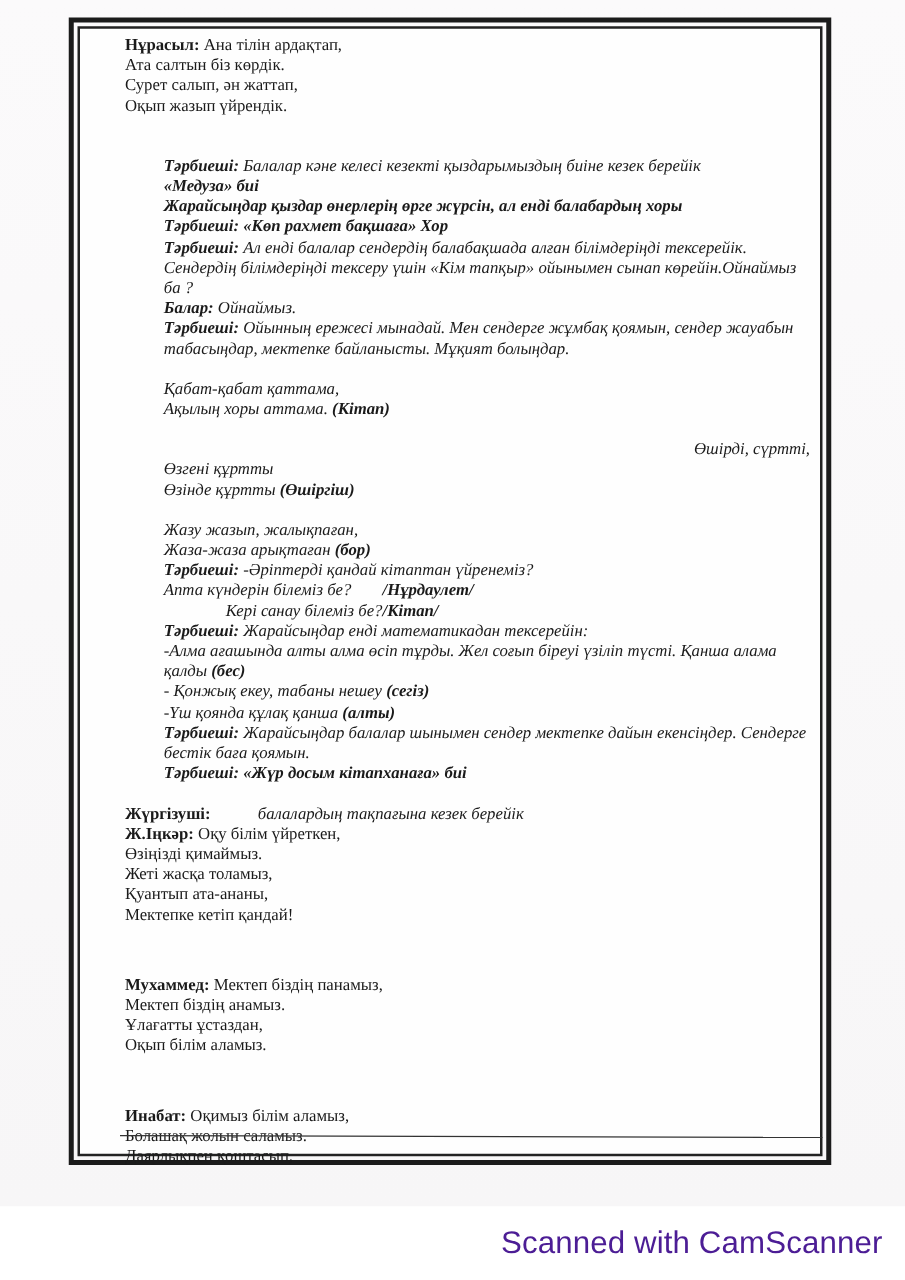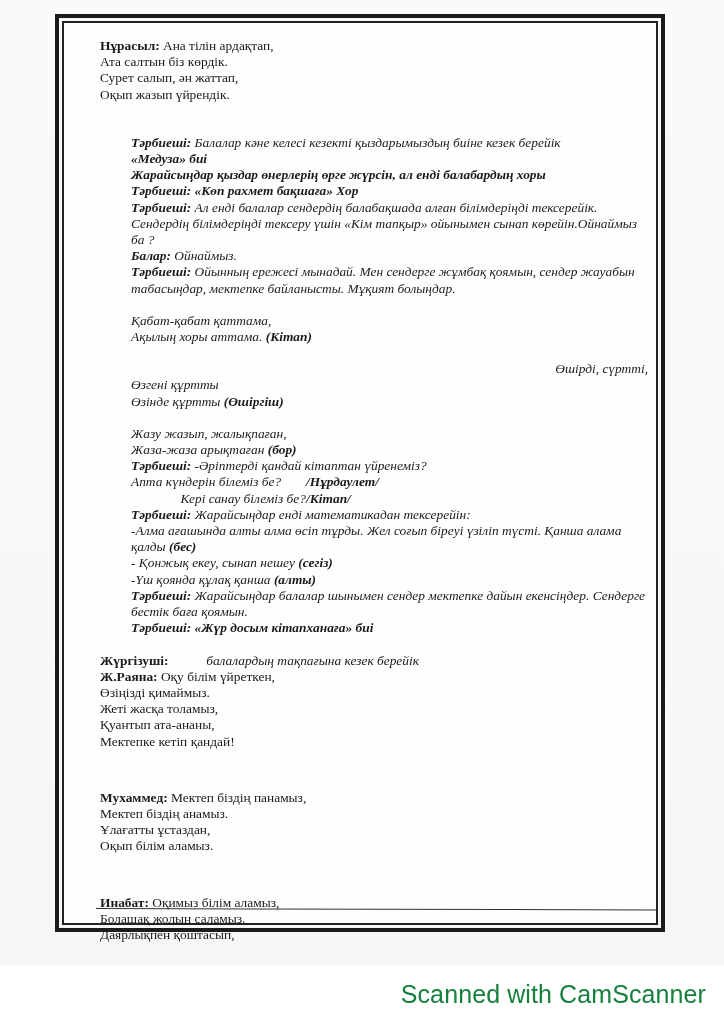--- a/index.html
+++ b/index.html
@@ -36,21 +36,21 @@
       top: 21px;
       width: 596px;
       height: 904px;
       border: 2px solid #222;
       box-sizing: border-box;
       background: #fefefe;
     }
     .content {
       position: absolute;
       left: 100px;
-      top: 38px;
+      top: 28px;
       width: 548px;
       font-size: 13.4px;
       line-height: 16.2px;
     }
     .line { white-space: nowrap; }
     .it { font-style: italic; margin-left: 31px; }
     .b { font-weight: bold; }
     .gap { height: 16px; }
     .gap-lg { height: 32px; }
     .indent { padding-left: 4px; text-align: right; }
@@ -65,21 +65,21 @@
       border-top: 1.5px solid #333;
       transform: rotate(0.15deg);
       transform-origin: left;
     }
     .watermark {
       position: absolute;
       right: 18px;
       top: 980px;
       font-family: "Liberation Sans", "DejaVu Sans", sans-serif;
       font-size: 25px;
-      color: #15803d;
+      color: #4c1d95;
       letter-spacing: 0.1px;
       text-align: right;
     }
   </style>
 </head>
 <body>
 
 <div class="scan-bg"></div>
 <div class="frame-outer"></div>
 <div class="frame-inner"></div>
@@ -131,32 +131,32 @@
     <div class="line"><span>Жаза-жаза арықтаған</span> <span class="b">(бор)</span></div>
     <div class="line"><span class="b">Тәрбиеші:</span> <span>-Әріптерді қандай кітаптан үйренеміз?</span></div>
     <div class="line"><span class="tab1">Апта күндерін білеміз бе?</span><span class="b">/Нұрдаулет/</span></div>
     <div class="line"><span class="tab2">Кері санау білеміз бе?</span><span class="b">/Кітап/</span></div>
     <div class="line"><span class="b">Тәрбиеші:</span> <span>Жарайсыңдар енді математикадан  тексерейін:</span></div>
   </div>
 
   <div class="it">
     <div class="line">-Алма ағашында алты алма өсіп тұрды. Жел соғып біреуі үзіліп түсті. Қанша алама</div>
     <div class="line"><span>қалды </span> <span class="b">(бес)</span></div>
-    <div class="line"><span>- Қонжық екеу, сынап нешеу</span> <span class="b">(сегіз)</span></div>
+    <div class="line"><span>- Қонжық екеу, табаны нешеу</span> <span class="b">(сегіз)</span></div>
     <div class="line"><span>-Үш қоянда құлақ қанша</span> <span class="b">(алты)</span></div>
     <div class="line"><span class="b">Тәрбиеші:</span> <span>Жарайсыңдар балалар шынымен сендер мектепке дайын екенсіңдер. Сендерге</span></div>
     <div class="line">бестік баға қоямын.</div>
     <div class="line"><span class="b">Тәрбиеші:</span> <span class="b">«Жүр досым кітапханаға» биі</span></div>
   </div>
 
   <div class="gap"></div>
 
   <div>
     <div class="line"><span class="b">Жүргізуші:</span>&nbsp; <span class="it">балалардың тақпағына кезек берейік</span></div>
-    <div class="line"><span class="b">Ж.Раяна:</span> <span>Оқу білім үйреткен,</span></div>
+    <div class="line"><span class="b">Ж.Іңкәр:</span> <span>Оқу білім үйреткен,</span></div>
     <div class="line">Өзіңізді қимаймыз.</div>
     <div class="line">Жеті жасқа толамыз,</div>
     <div class="line">Қуантып ата-ананы,</div>
     <div class="line">Мектепке кетіп қандай!</div>
   </div>
 
   <div class="gap-lg"></div>
   <div class="gap" style="height:8px"></div>
 
   <div>

